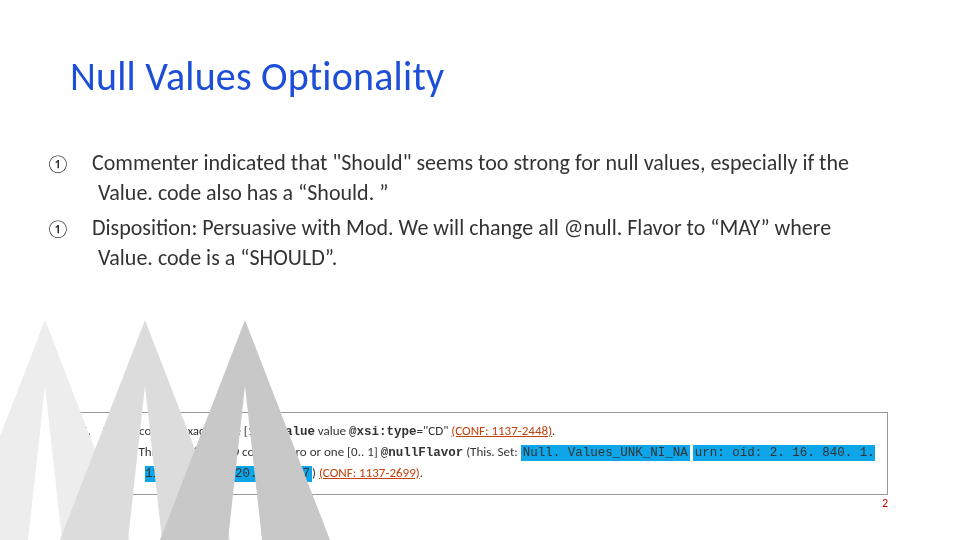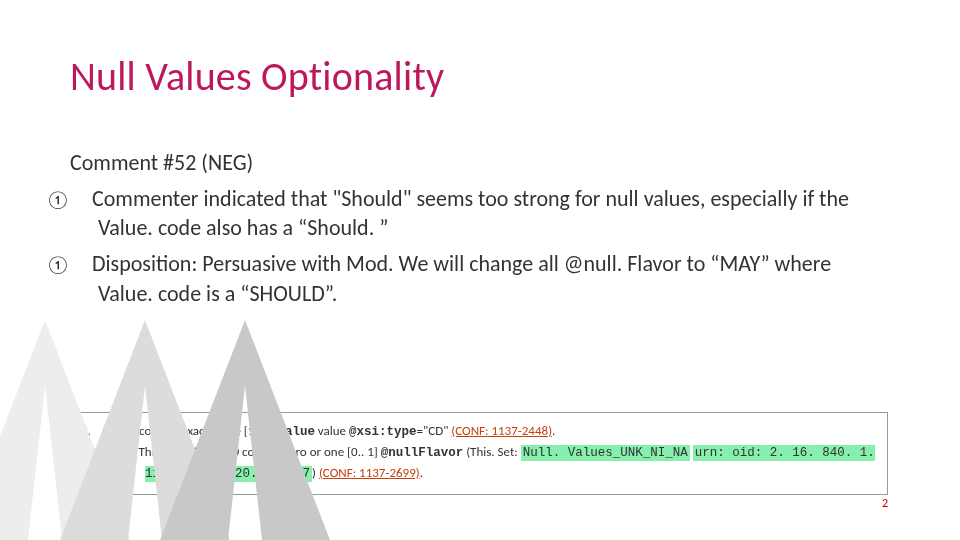--- a/index.html
+++ b/index.html
@@ -1,50 +1,49 @@
 <!DOCTYPE html>
 <html><head>
 <meta charset="utf-8">
 <style>
 html,body{margin:0;padding:0;width:960px;height:540px;background:#fff;font-family:"Segoe UI","Calibri","Tahoma",sans-serif;color:#333;position:relative;overflow:hidden}
 .slide{position:relative;width:960px;height:540px;box-sizing:border-box}
-.title{position:absolute;left:70px;top:52px;font-size:40px;font-weight:400;color:#be185d;letter-spacing:.2px}
+.title{position:absolute;left:70px;top:52px;font-size:40px;font-weight:400;color:#1d4ed8;letter-spacing:.2px}
 .body{position:absolute;left:70px;top:148px;width:820px;font-size:22px;line-height:1.35;color:#333}
 .line{margin:0 0 6px 0}
 .bullet-line{margin:0 0 6px 0;padding-left:28px;text-indent:-26px}
 .bullet{display:inline-block;width:20px;font-size:18px;vertical-align:0}
 .under{}
 .code-box{position:absolute;left:70px;top:412px;width:818px;border:1px solid #999;padding:8px 10px 10px 10px;font-size:13px;line-height:1.6;box-sizing:border-box;background:#fff}
 .cb-row1{padding-left:26px;text-indent:-26px}
 .cb-row2{padding-left:64px;text-indent:-26px}
 .cb-num{font-weight:400;margin-right:12px}
 .cb-let{font-weight:400;margin-right:10px}
 .kw{font-weight:700}
 .mono{font-family:"Courier New",monospace;font-size:12.5px}
-.mono-bg{font-family:"Courier New",monospace;font-size:12.5px;background:#86efac;padding:1px 2px}
+.mono-bg{font-family:"Courier New",monospace;font-size:12.5px;background:#0ea5e9;padding:1px 2px}
 .link{color:#c2410c;text-decoration:underline}
 .pagenum{position:absolute;right:72px;bottom:30px;color:#c00000;font-size:12px}
 
 
 .deco{position:absolute;left:0;bottom:0;width:420px;height:200px;pointer-events:none}
 
 .wedge{position:absolute;bottom:0;height:220px;width:170px;clip-path:polygon(0 100%,50% 0,100% 100%,60% 100%,50% 30%,40% 100%)}
 .w1{left:-40px;background:#ededed}
 .w2{left:60px;background:#dcdcdc}
 .w3{left:160px;background:#c8c8c8}
 </style>
 </head>
 <body>
 
 <div class="slide">
 
   <div class="title">Null Values Optionality</div>
 
   <div class="body">
-    <p class="line">Comment #52 (NEG)</p>
 
     <p class="bullet-line">
       <span class="bullet">①</span><span>Commenter indicated that "Should" seems too strong for null values, especially if the Value. code also has a “Should. ”</span>
     </p>
     <p class="bullet-line">
       <span class="bullet">①</span><span class="under">Disposition:</span><span> Persuasive with Mod. We will change all @null. Flavor to “MAY” where Value. code is a “SHOULD”.</span>
     </p>
   </div>
 
   <div class="code-box">

